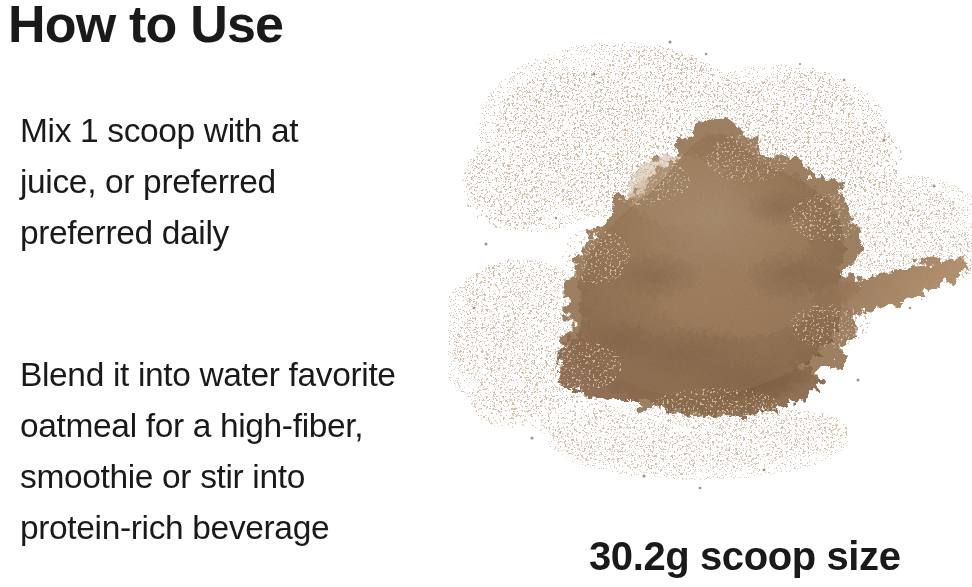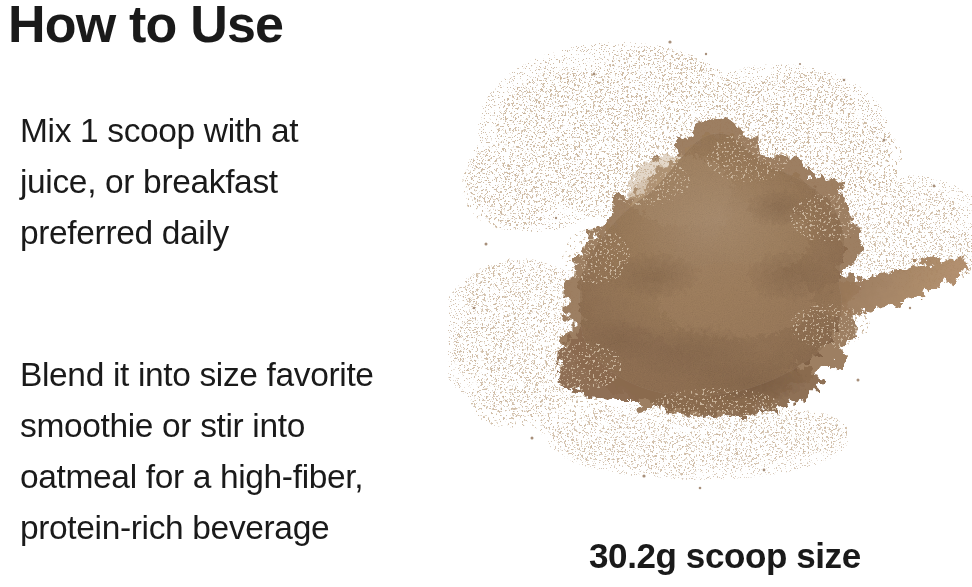--- a/index.html
+++ b/index.html
@@ -71,47 +71,47 @@
     width: 524px;
     height: 505px;
     overflow: hidden;
   }
   .powder-stage svg { display: block; }
 
   .caption {
     position: absolute;
     left: 141px;
     top: 536px;
-    font-size: 35px;
+    font-size: 40px;
     font-weight: 700;
     letter-spacing: -0.4px;
     color: #1a1a1a;
     line-height: 40px;
     white-space: nowrap;
   }
 </style>
 </head>
 <body>
 
 <div class="page">
 
   <div class="text-col">
 
     <div class="heading">How to Use</div>
 
     <div class="para para-1">
       <span class="ln">Mix 1 scoop with at</span>
-      <span class="ln">juice, or breakfast</span>
+      <span class="ln">juice, or preferred</span>
       <span class="ln">preferred daily</span>
     </div>
 
     <div class="para para-2">
-      <span class="ln">Blend it into size favorite</span>
+      <span class="ln">Blend it into water favorite</span>
+      <span class="ln">oatmeal for a high-fiber,</span>
       <span class="ln">smoothie or stir into</span>
-      <span class="ln">oatmeal for a high-fiber,</span>
       <span class="ln">protein-rich beverage</span>
     </div>
   </div>
 
   <div class="image-col">
 
     <div class="powder-stage">
       <svg width="524" height="505" viewBox="0 0 524 505" xmlns="http://www.w3.org/2000/svg">
         <defs>
 

